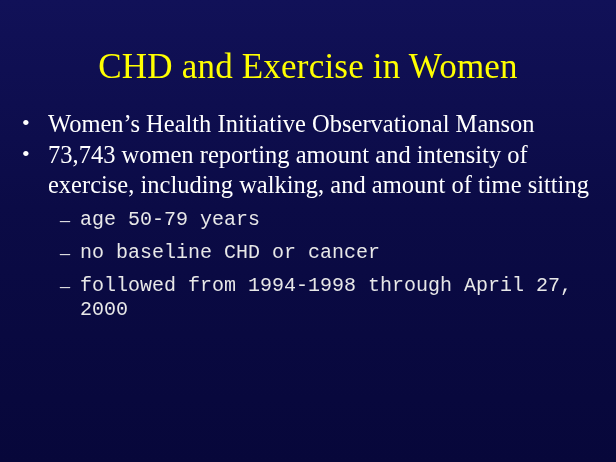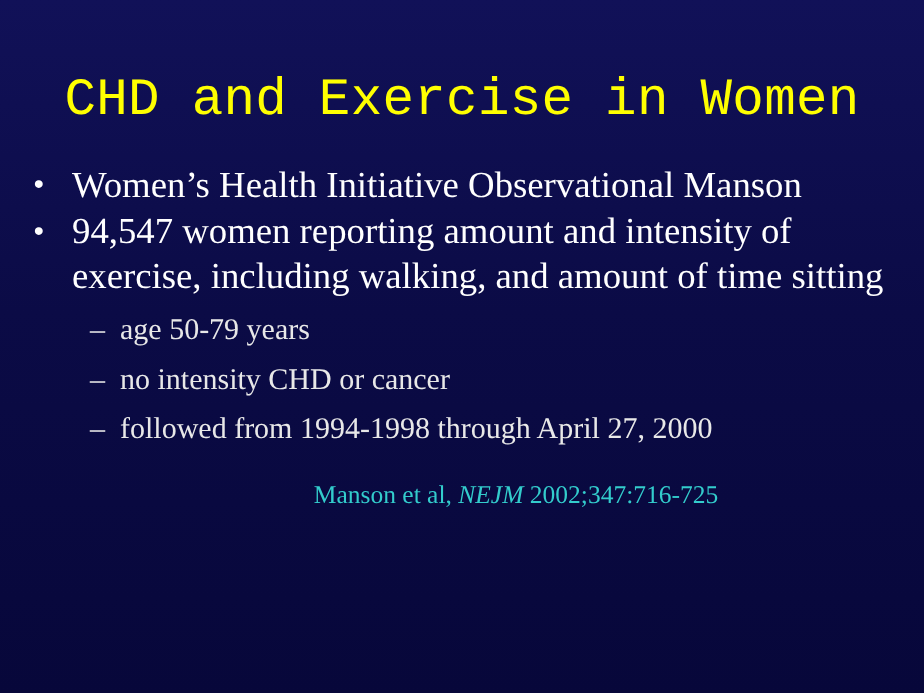--- a/index.html
+++ b/index.html
@@ -21,21 +21,20 @@
     box-sizing: border-box;
   }
   .title {
     text-align: center;
     color: #ffff00;
     font-size: 35px;
     line-height: 1.1;
     padding-top: 48px;
     letter-spacing: 0.2px;
     white-space: nowrap;
-    font-family: Liberation Mono, monospace;
   }
   .body {
     margin-top: 22px;
     padding-left: 22px;
     padding-right: 10px;
   }
   .bullet-l1 {
     display: flex;
     align-items: flex-start;
     color: #ffffff;
@@ -68,20 +67,21 @@
   }
   .bullet-l2 .marker {
     flex: 0 0 auto;
     width: 20px;
     color: #e8e8e8;
     font-size: 20px;
     text-align: left;
   }
   .bullet-l2 .text {
     flex: 1 1 auto;
+    font-family: Liberation Mono, monospace;
   }
   .citation {
     margin-top: 22px;
     text-align: center;
     color: #33cccc;
     font-size: 17px;
     padding-left: 60px;
   }
   .citation .jrnl {
     font-style: italic;
@@ -96,42 +96,37 @@
 
   <div class="body">
 
     <div class="bullet-l1">
       <span class="marker">•</span>
       <span class="text">Women’s Health Initiative Observational Manson</span>
     </div>
 
     <div class="bullet-l1">
       <span class="marker">•</span>
-      <span class="text">94,547 women reporting amount and intensity of exercise, including walking, and amount of time sitting</span>
+      <span class="text">73,743 women reporting amount and intensity of exercise, including walking, and amount of time sitting</span>
     </div>
 
     <div class="sub-list">
 
       <div class="bullet-l2">
         <span class="marker">–</span>
         <span class="text">age 50-79 years</span>
       </div>
 
       <div class="bullet-l2">
         <span class="marker">–</span>
-        <span class="text">no intensity CHD or cancer</span>
+        <span class="text">no baseline CHD or cancer</span>
       </div>
 
       <div class="bullet-l2">
         <span class="marker">–</span>
         <span class="text">followed from 1994-1998 through April 27, 2000</span>
       </div>
 
     </div>
 
-    <div class="citation">
-      <span>Manson et al,</span>
-      <span class="jrnl">NEJM</span>
-      <span>2002;347:716-725</span>
-    </div>
 
   </div>
 </div>
 
 </body></html>

